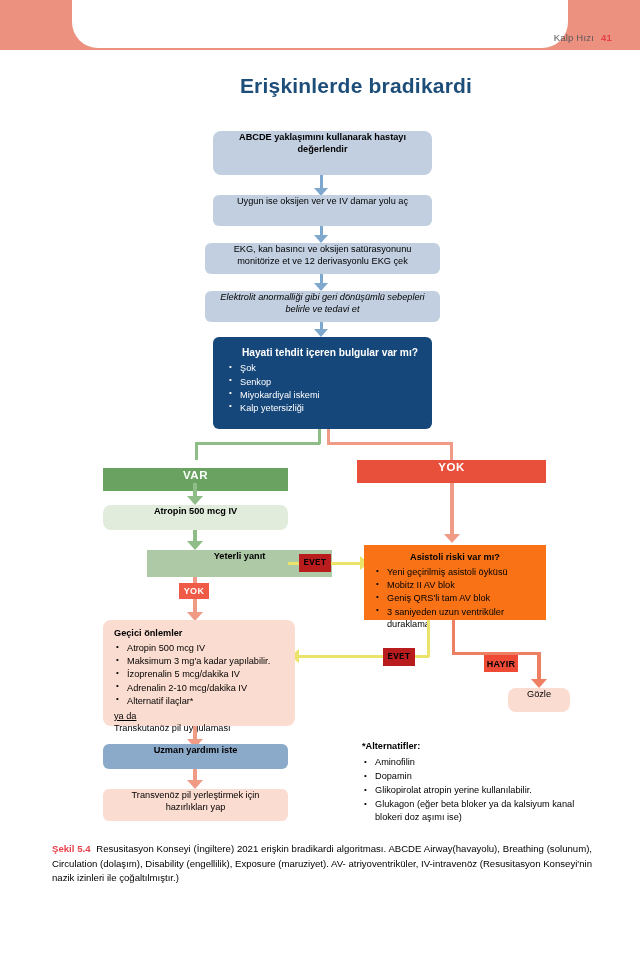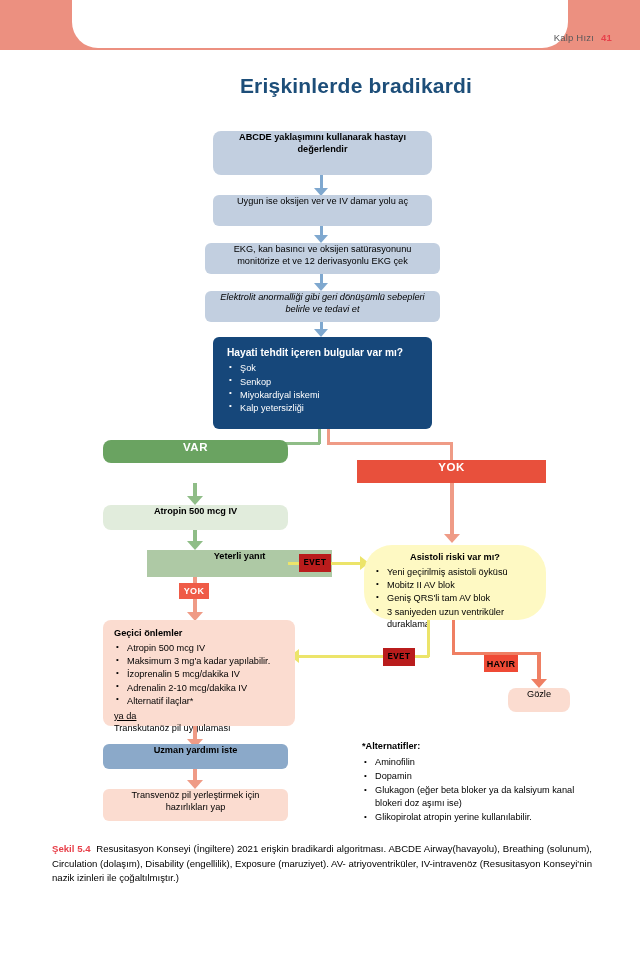--- a/index.html
+++ b/index.html
@@ -28,21 +28,21 @@
   .node .ttl{font-weight:bold;}
 
   .bluegray{background:#c2cfe0;}
   .round8{border-radius:8px;}
   .round6{border-radius:6px;}
   .darkblue{background:#16477a;color:#ffffff;}
   .greenhdr{background:#6aa361;color:#fff;font-weight:bold;font-size:11.5px;letter-spacing:.5px;}
   .redhdr{background:#e8503c;color:#fff;font-weight:bold;font-size:11.5px;letter-spacing:.5px;}
   .greenlite{background:#e1ecdc;}
   .greenmid{background:#aec9a5;}
-  .salmon{background:#fef9c3;border-radius:28px;}
+  .salmon{background:#f97316;}
   .salmonlite{background:#fbdcd0;}
   .steelblue{background:#8ba9c9;}
 
   ul.bul{margin:3px 0 0 0;padding:0;list-style:none;}
   ul.bul li{position:relative;padding-left:13px;margin-bottom:1px;text-align:left;}
   ul.bul li:before{content:"•";position:absolute;left:2px;top:-0.5px;font-size:8px;}
 
   
   .ln{position:absolute;}
   .arrow{position:absolute;width:0;height:0;}
@@ -92,38 +92,38 @@
 <div class="ln" style="left:320px;top:274px;width:3px;height:10px;background:#7fa8cf;"></div>
 <div class="arrow" style="left:314px;top:283px;border-left:7.5px solid transparent;border-right:7.5px solid transparent;border-top:8px solid #7fa8cf;"></div>
 
 <div class="node center bluegray round6" style="left:205px;top:291px;width:235px;height:31px;padding:0 8px;font-style:italic;">
   <div>Elektrolit anormalliği gibi geri dönüşümlü sebepleri belirle ve tedavi et</div>
 </div>
 <div class="ln" style="left:320px;top:322px;width:3px;height:8px;background:#7fa8cf;"></div>
 <div class="arrow" style="left:314px;top:329px;border-left:7.5px solid transparent;border-right:7.5px solid transparent;border-top:8px solid #7fa8cf;"></div>
 
 <div class="node darkblue round6" style="left:213px;top:337px;width:219px;height:92px;padding:9px 14px;justify-content:flex-start;">
-  <div class="ttl" style="text-align:left;width:100%;font-size:10.2px;">Hayati tehdit içeren bulgular var mı?</div>
+  <div class="ttl" style="text-align:right;width:100%;font-size:10.2px;">Hayati tehdit içeren bulgular var mı?</div>
   <ul class="bul">
     <li>Şok</li>
     <li>Senkop</li>
     <li>Miyokardiyal iskemi</li>
     <li>Kalp yetersizliği</li>
   </ul>
 </div>
 
 <div class="ln" style="left:318px;top:429px;width:2.5px;height:15px;background:#8fbd87;"></div>
 <div class="ln" style="left:195px;top:442px;width:125px;height:2.5px;background:#8fbd87;"></div>
 <div class="ln" style="left:195px;top:442px;width:2.5px;height:18px;background:#8fbd87;"></div>
 
 <div class="ln" style="left:327px;top:429px;width:2.5px;height:15px;background:#ef9b86;"></div>
 <div class="ln" style="left:327px;top:442px;width:125px;height:2.5px;background:#ef9b86;"></div>
 <div class="ln" style="left:450px;top:442px;width:2.5px;height:18px;background:#ef9b86;"></div>
 
-<div class="node center greenhdr" style="left:103px;top:440px;width:185px;height:23px;border-radius:8px;">
+<div class="node center greenhdr" style="left:103px;top:468px;width:185px;height:23px;">
   <div>VAR</div>
 </div>
 <div class="ln" style="left:193px;top:483px;width:3.5px;height:14px;background:#8fbd87;"></div>
 <div class="arrow" style="left:187px;top:496px;border-left:8px solid transparent;border-right:8px solid transparent;border-top:9px solid #8fbd87;"></div>
 
 <div class="node center greenlite round8" style="left:103px;top:505px;width:185px;height:25px;">
   <div class="ttl">Atropin 500 mcg IV</div>
 </div>
 <div class="ln" style="left:193px;top:530px;width:3.5px;height:12px;background:#8fbd87;"></div>
 <div class="arrow" style="left:187px;top:541px;border-left:8px solid transparent;border-right:8px solid transparent;border-top:9px solid #8fbd87;"></div>
@@ -202,20 +202,20 @@
 
 <div class="node center salmonlite round6" style="left:103px;top:789px;width:185px;height:32px;padding:0 12px;">
   <div>Transvenöz pil yerleştirmek için hazırlıkları yap</div>
 </div>
 
 <div class="altblock" style="left:362px;top:740px;width:215px;">
   <div class="ah">*Alternatifler:</div>
   <ul class="bul">
     <li>Aminofilin</li>
     <li>Dopamin</li>
+    <li>Glikopirolat atropin yerine kullanılabilir.</li>
     <li>Glukagon (eğer beta bloker ya da kalsiyum kanal blokeri doz aşımı ise)</li>
-    <li>Glikopirolat atropin yerine kullanılabilir.</li>
   </ul>
 </div>
 
 <div class="caption">
   <span class="cap-lbl">Şekil 5.4</span>&nbsp;&nbsp;<span>Resusitasyon Konseyi (İngiltere) 2021 erişkin bradikardi algoritması. ABCDE Airway(havayolu), Breathing (solunum), Circulation (dolaşım), Disability (engellilik), Exposure (maruziyet). AV- atriyoventriküler, IV-intravenöz (Resusitasyon Konseyi'nin nazik izinleri ile çoğaltılmıştır.)</span>
 </div>
 
 </body></html>

